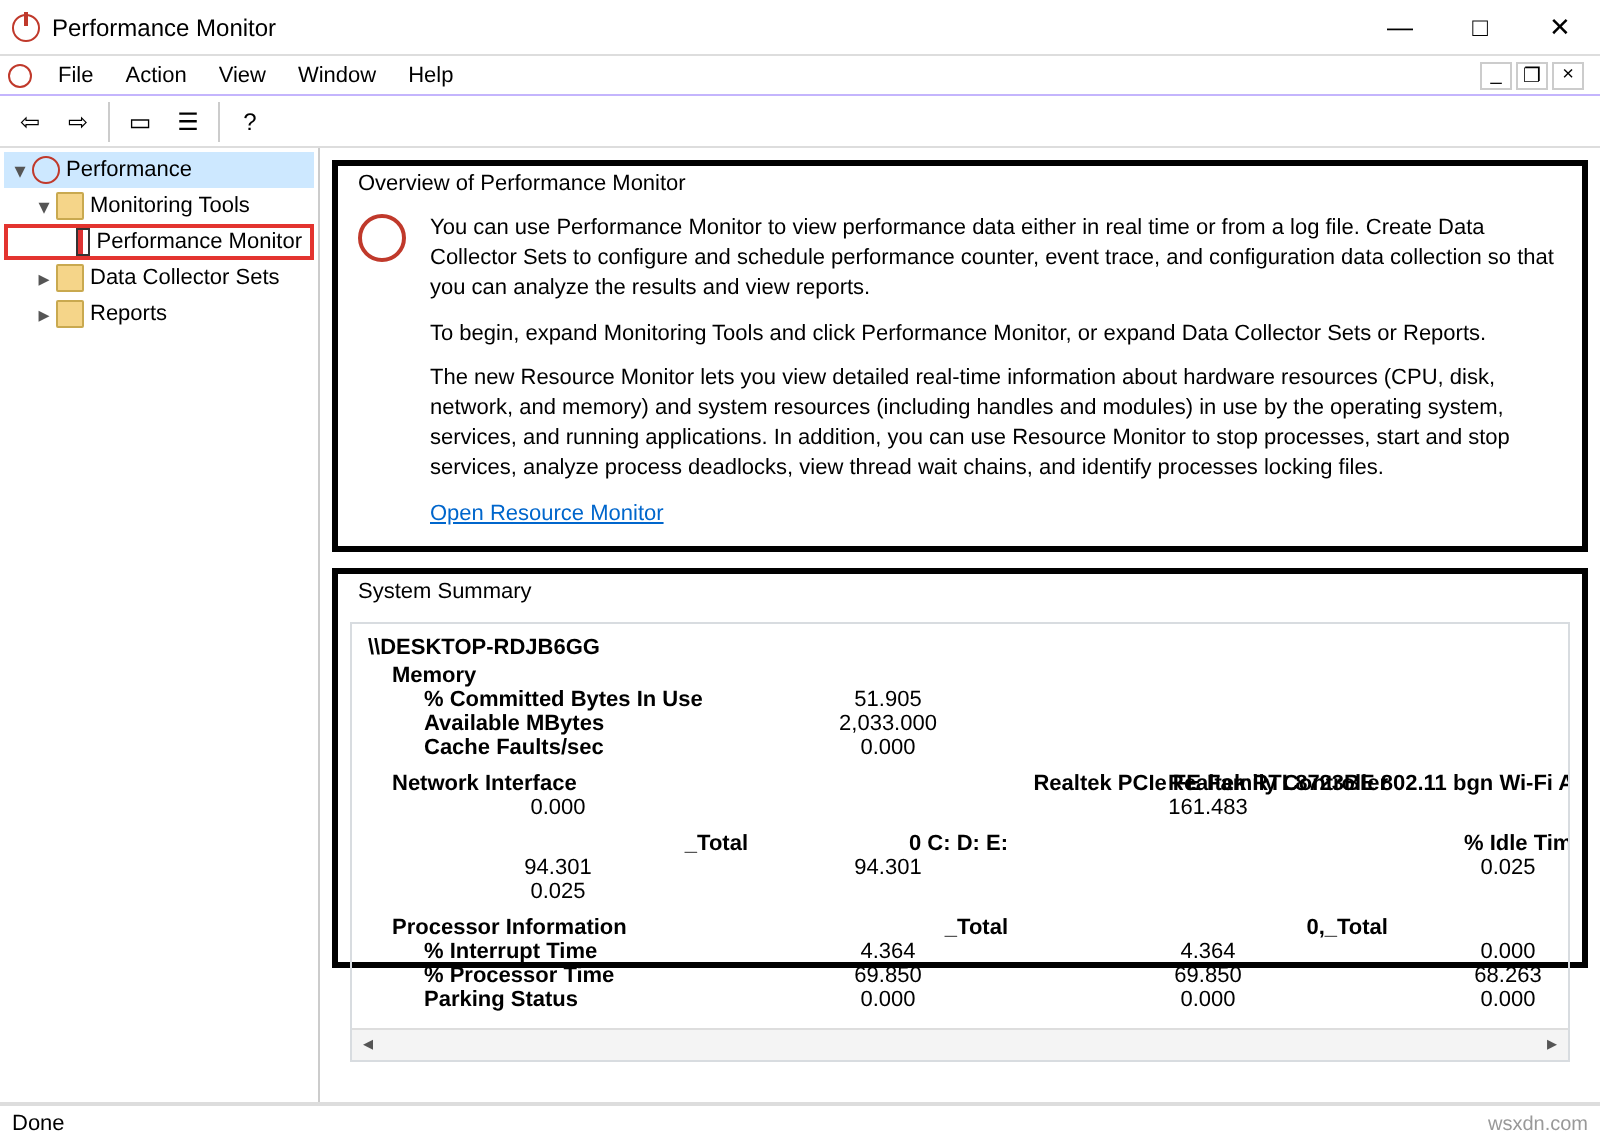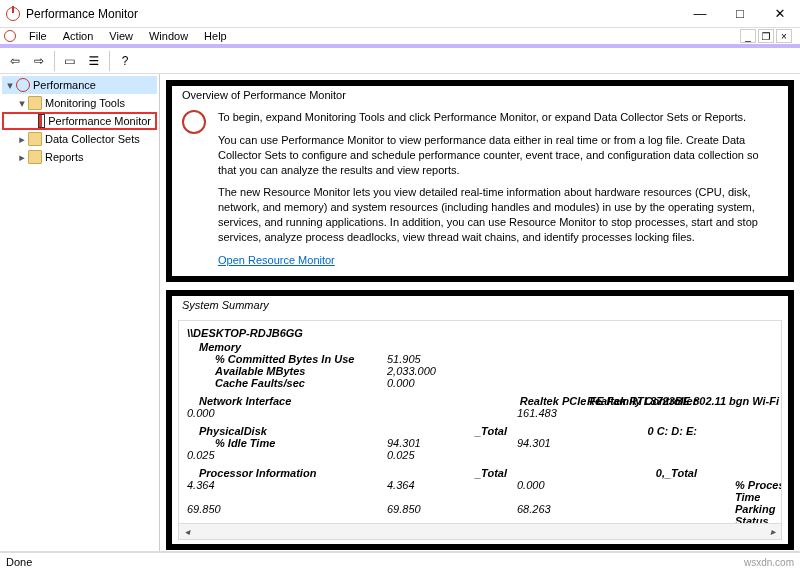--- a/index.html
+++ b/index.html
@@ -3,57 +3,57 @@
 <meta charset="utf-8">
 <style>
 * { box-sizing: border-box; margin: 0; padding: 0; }
 body { font-family: "Segoe UI", Tahoma, sans-serif; font-size: 11px; background: #fff; color: #000; width: 800px; height: 568px; overflow: hidden; position: relative; }
 .titlebar { height: 28px; display: flex; align-items: center; padding: 0 0 0 6px; border-bottom: 1px solid #ddd; }
 .titlebar .app-icon { width: 14px; height: 14px; border: 1.5px solid #c0392b; border-radius: 50%; margin-right: 6px; position: relative; }
 .titlebar .app-icon::after { content: ""; position: absolute; width: 1.5px; height: 7px; background: #c0392b; left: 5px; top: -2px; }
 .titlebar .title { font-size: 12px; }
 .titlebar .win-ctrl { margin-left: auto; display: flex; }
 .titlebar .win-btn { width: 40px; height: 28px; display: flex; align-items: center; justify-content: center; font-size: 13px; font-family: Arial; }
-.menubar { height: 20px; display: flex; align-items: center; padding: 0 4px; border-bottom: 4px solid #c4b5fd; }
+.menubar { height: 20px; display: flex; align-items: center; padding: 0 4px; border-bottom: 1px solid #c4b5fd; }
 .menubar .app-icon { width: 12px; height: 12px; border: 1.5px solid #c0392b; border-radius: 50%; margin-right: 5px; position: relative; }
 .menubar .menu-item { padding: 2px 8px; font-size: 11px; }
 .menubar .mdi { margin-left: auto; display: flex; gap: 2px; padding-right: 4px; }
 .menubar .mdi span { width: 16px; height: 14px; display:flex; align-items:center; justify-content:center; font-size:10px; border:1px solid #ccc; }
 .toolbar { height: 26px; display: flex; align-items: center; padding: 0 4px; gap: 2px; border-bottom: 1px solid #ddd; }
 .tbtn { width: 22px; height: 22px; display:flex; align-items:center; justify-content:center; border: 1px solid transparent; font-size: 12px; }
 .tsep { width: 1px; height: 20px; background: #ccc; margin: 0 2px; }
 .workspace { display: flex; height: 478px; border-bottom: 1px solid #ddd; }
 .tree { width: 160px; border-right: 1px solid #ccc; padding: 2px; overflow: hidden; }
 .tree-row { display: flex; align-items: center; height: 18px; padding-left: 2px; white-space: nowrap; }
 .tree-row.selected { background: #cde8ff; }
 .tree-row .expand { width: 12px; font-size: 11px; color: #555; text-align:center; }
 .tree-row .ticon { width: 14px; height: 14px; margin-right: 3px; display:inline-flex; align-items:center; justify-content:center; }
 .ticon.perf { border: 1.5px solid #c0392b; border-radius:50%; }
 .ticon.folder { background: #f5d589; border: 1px solid #c9a94f; border-radius:1px; }
 .ticon.chart { background: linear-gradient(to right,#d33 50%, #fff 50%); border:1px solid #333; }
 .tree-row.indent1 { padding-left: 14px; }
 .tree-row.indent2 { padding-left: 28px; }
 .highlight-box { border: 2px solid #e3342f; padding-right: 4px; }
 .content { flex: 1; padding: 6px; overflow: hidden; }
-.groupbox { border: 6px solid #000000; margin-bottom: 8px; position: relative; }
+.groupbox { border: 3px solid #000000; margin-bottom: 8px; position: relative; }
 .groupbox .gtitle { position: relative; top: 0; left: 6px; background: #fff; padding: 3px 4px; font-size: 11px; display:inline-block; }
 .groupbox .inner { padding: 6px 10px 8px 10px; }
 .overview-body { display: flex; gap: 10px; font-size: 11px; line-height: 1.35; }
 .overview-body .icon-col { flex:0 0 26px; }
 .overview-body .icon-col div { width: 24px; height: 24px; border: 2px solid #c0392b; border-radius: 50%; position: relative; }
 .overview-body p { margin-bottom: 8px; }
 .link { color: #0066cc; text-decoration: underline; cursor: pointer; }
-.summary { height: 260px; font-style: italic; }
+.summary { height: 200px; }
 .summary .inner { height: 232px; overflow: hidden; padding: 6px; }
 .summary-scroll { border: 1px solid #d8dce0; height: 100%; padding: 6px 8px 17px 8px; overflow: hidden; font-size: 11px; position:relative; }
 .machine { font-weight: bold; font-size: 11px; margin-bottom: 2px; }
 .grid { display: grid; grid-template-columns: 190px 120px 180px 100px; column-gap: 10px; }
 .sect { font-weight: bold; padding-left: 12px; }
 .label { padding-left: 28px; font-weight: bold; }
-.val { text-align: left; }
+.val { text-align: center; }
 .valh { text-align: right; font-weight: bold; }
 .spacer { grid-column: 1 / -1; height: 6px; }
 .hscroll { position: absolute; bottom: 0; left: 0; right: 0; height: 16px; border-top: 1px solid #ddd; background: #f4f4f4; display:flex; align-items:center; }
 .hscroll .arrow { width:16px; text-align:center; font-size:10px; color:#555; }
 .status { height: 18px; display:flex; align-items:center; padding-left: 6px; font-size: 11px; border-top: 1px solid #ddd; }
 .watermark { position:absolute; bottom:0; right:6px; font-size:10px; color:#999; }
 </style>
 </head>
 <body>
 
@@ -122,22 +122,22 @@
   </div>
 
   <div class="content">
     <div class="groupbox">
       <span class="gtitle">Overview of Performance Monitor</span>
       <div class="inner overview-body">
         <div class="icon-col">
             <div></div>
           </div>
         <div>
+          <p>You can use Performance Monitor to view performance data either in real time or from a log file. Create Data Collector Sets to configure and schedule performance counter, event trace, and configuration data collection so that you can analyze the results and view reports.</p>
           <p>To begin, expand Monitoring Tools and click Performance Monitor, or expand Data Collector Sets or Reports.</p>
-          <p>You can use Performance Monitor to view performance data either in real time or from a log file. Create Data Collector Sets to configure and schedule performance counter, event trace, and configuration data collection so that you can analyze the results and view reports.</p>
           <p>The new Resource Monitor lets you view detailed real-time information about hardware resources (CPU, disk, network, and memory) and system resources (including handles and modules) in use by the operating system, services, and running applications. In addition, you can use Resource Monitor to stop processes, start and stop services, analyze process deadlocks, view thread wait chains, and identify processes locking files.</p>
           <span class="link">Open Resource Monitor</span>
         </div>
       </div>
     </div>
 
     <div class="groupbox summary">
       <span class="gtitle">System Summary</span>
       <div class="inner">
         <div class="summary-scroll">
@@ -160,36 +160,36 @@
               <div></div>
               <div></div>
             <div class="spacer"></div>
             <div class="sect">Network Interface</div>
               <div class="valh" style="grid-column:2/4;text-align:right;font-weight:bold;">Realtek PCIe FE Family Controller</div>
               <div class="valh" style="grid-column:4/5;text-align:left;white-space:nowrap;margin-left:-120px;">Realtek RTL8723BE 802.11 bgn Wi-Fi Adapter</div>
               <div class="val">0.000</div>
               <div></div>
               <div class="val">161.483</div>
             <div class="spacer"></div>
-            <div class="sect">PhysicalDisk</div>
               <div class="valh">_Total</div>
               <div class="valh">0 C: D: E:</div>
               <div></div>
             <div class="label">% Idle Time</div>
               <div class="val">94.301</div>
               <div class="val">94.301</div>
               <div></div>
               <div class="val">0.025</div>
               <div class="val">0.025</div>
               <div></div>
             <div class="spacer"></div>
             <div class="sect">Processor Information</div>
               <div class="valh">_Total</div>
               <div class="valh">0,_Total</div>
               <div class="valh">0,0</div>
+            <div class="label">% Interrupt Time</div>
               <div class="val">4.364</div>
               <div class="val">4.364</div>
               <div class="val">0.000</div>
             <div class="label">% Processor Time</div>
               <div class="val">69.850</div>
               <div class="val">69.850</div>
               <div class="val">68.263</div>
             <div class="label">Parking Status</div>
               <div class="val">0.000</div>
               <div class="val">0.000</div>

